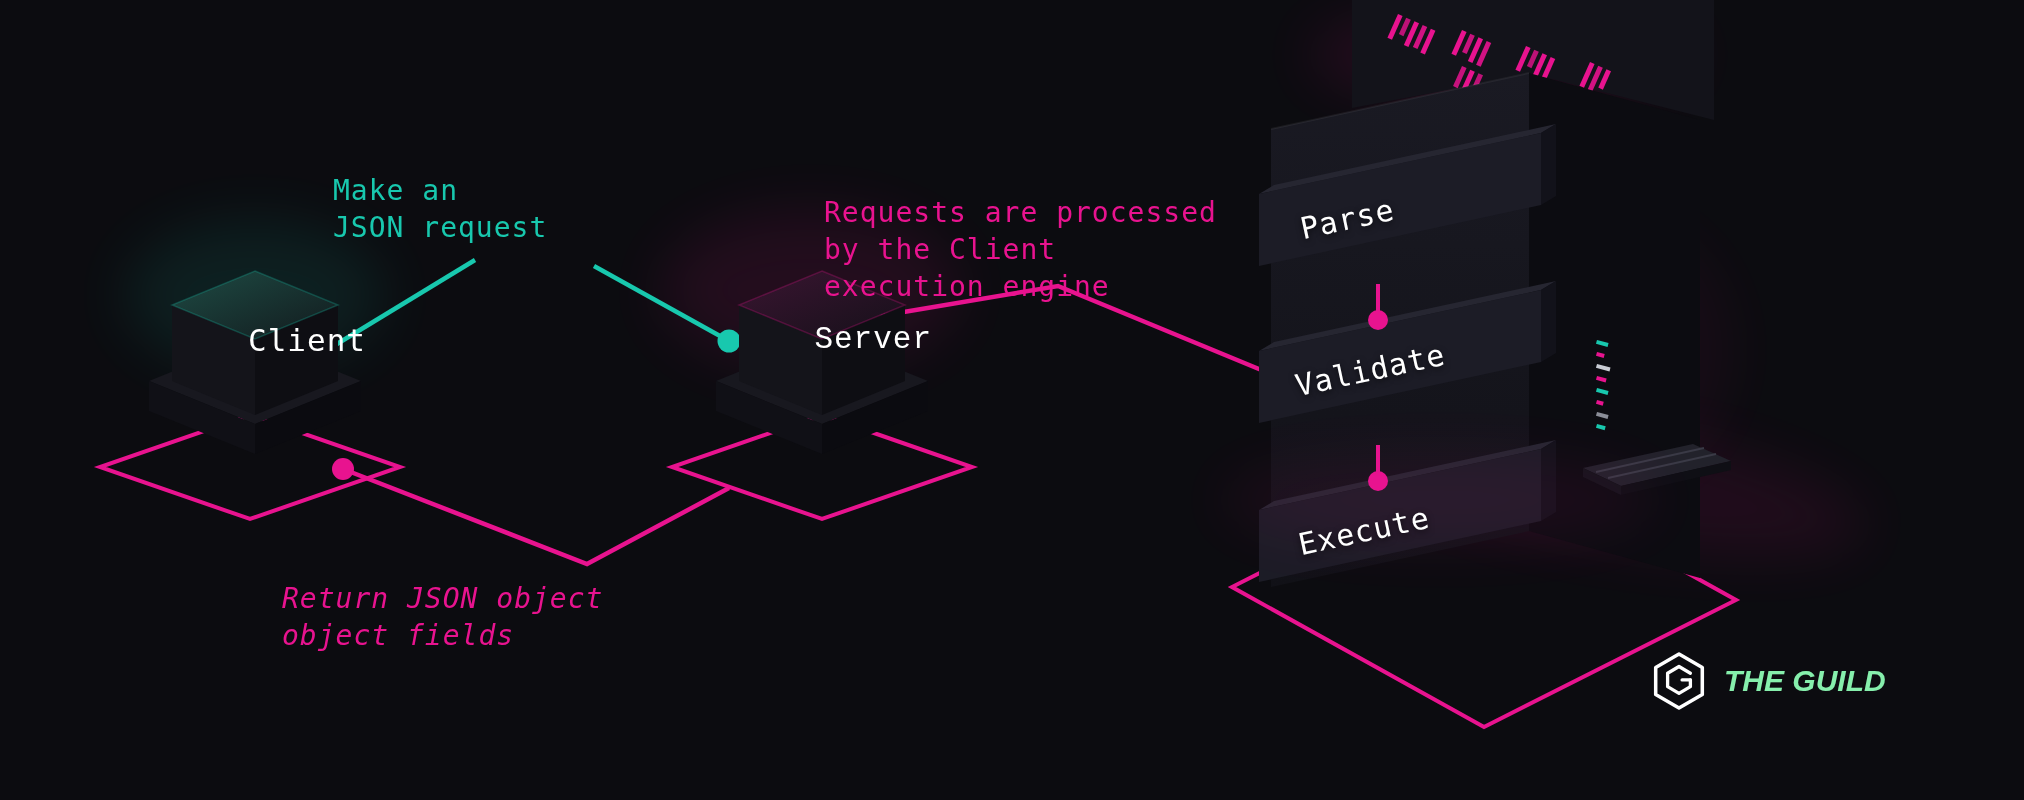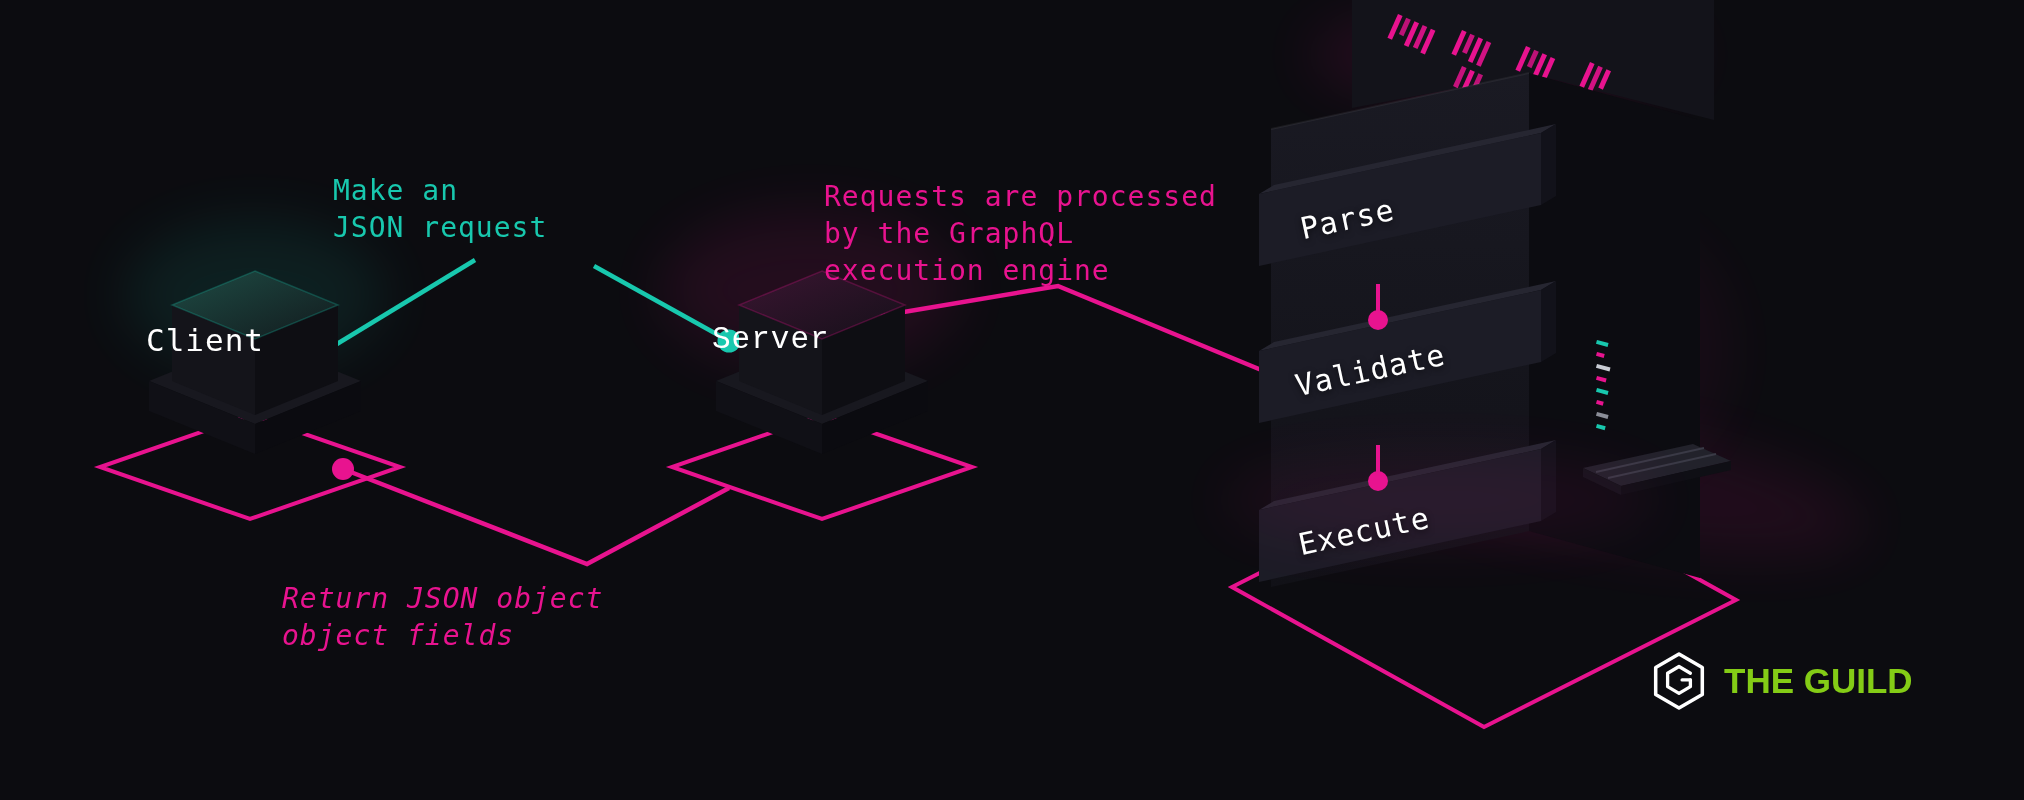--- a/index.html
+++ b/index.html
@@ -16,32 +16,32 @@
   }
   svg.art{position:absolute;left:0;top:0;z-index:1;}
   .s-pink{stroke:var(--pink);}
   .f-pink{fill:var(--pink);}
   .s-teal{stroke:var(--teal);}
   .f-teal{fill:var(--teal);}
   .txt{position:absolute;z-index:3;color:var(--text);}
   .note{font-size:28px;line-height:37px;letter-spacing:1px;}
   .note.teal{color:var(--teal);}
   .note.pink{color:var(--pink);}
-  .node-label{font-size:31px;letter-spacing:1px;text-align:left;color:#ffffff;}
+  .node-label{font-size:31px;letter-spacing:1px;text-align:right;color:#ffffff;}
   .step-label{
     font-size:30px;letter-spacing:1px;color:#ffffff;
     transform:rotate(-12.2deg);transform-origin:0 0;white-space:nowrap;
     text-shadow:0 2px 6px rgba(0,0,0,.6);
   }
   .brand{
     position:absolute;z-index:3;display:flex;align-items:center;gap:16px;color:#ffffff;
   }
   .brand-name{
-    font-family:"Liberation Sans",sans-serif;font-weight:800;font-size:35px;
-    letter-spacing:0px;color:#84cc16;white-space:nowrap;
+    font-family:"Liberation Sans",sans-serif;font-weight:800;font-size:30px;
+    letter-spacing:0px;color:#86efac;white-space:nowrap;font-style:italic;
   }
 </style>
 </head>
 <body>
 
 <div class="stage">
 
   <svg class="art" width="2024" height="800" viewBox="0 0 2024 800">
     <defs>
       <linearGradient id="gClientTop" x1="0" y1="0" x2="1" y2="1">
@@ -201,23 +201,23 @@
   </svg>
 
   <div class="txt node-label" style="left:146px;top:322px;width:220px;">Client</div>
   <div class="txt node-label" style="left:712px;top:322px;width:220px;font-family:Liberation Mono, monospace;">Server</div>
 
   <div class="txt note teal" style="left:333px;top:172px;width:400px;">
     <div>Make an</div>
     <div>JSON request</div>
   </div>
 
-  <div class="txt note pink" style="left:824px;top:178px;width:520px;">
+  <div class="txt note pink" style="left:824px;top:194px;width:520px;">
     <div>Requests are processed</div>
-    <div>by the GraphQL</div>
+    <div>by the Client</div>
     <div>execution engine</div>
   </div>
 
   <div class="txt note pink" style="left:282px;top:580px;width:520px;font-style:italic;">
     <div>Return JSON object</div>
     <div>object fields</div>
   </div>
 
   <div class="txt step-label" style="left:1297px;top:212px;">Parse</div>
   <div class="txt step-label" style="left:1292px;top:369px;">Validate</div>

